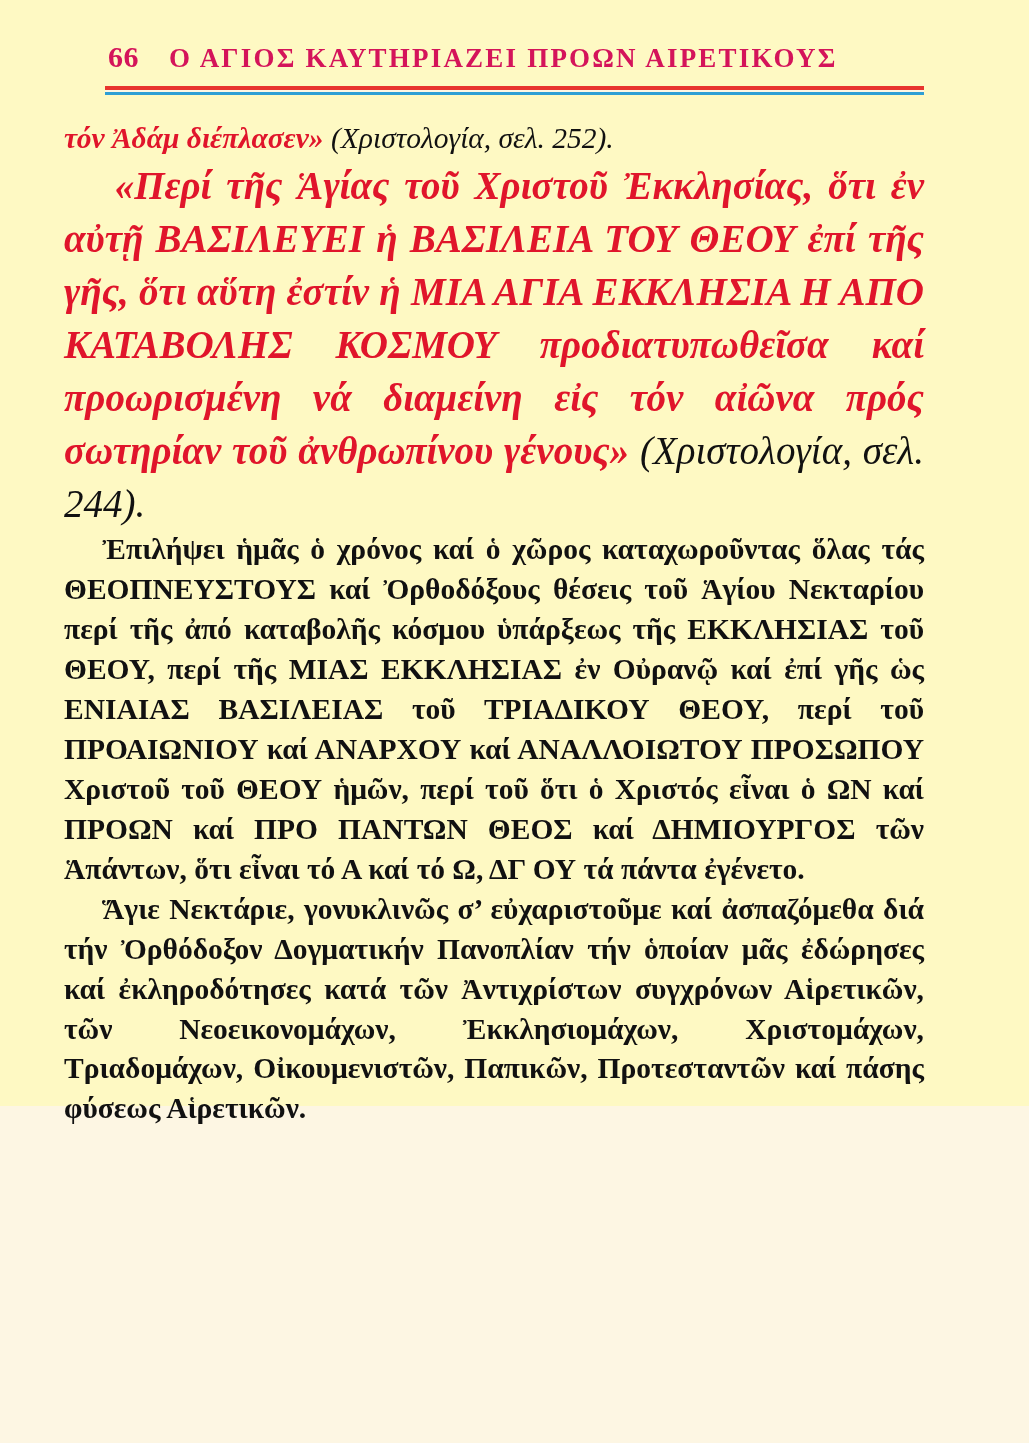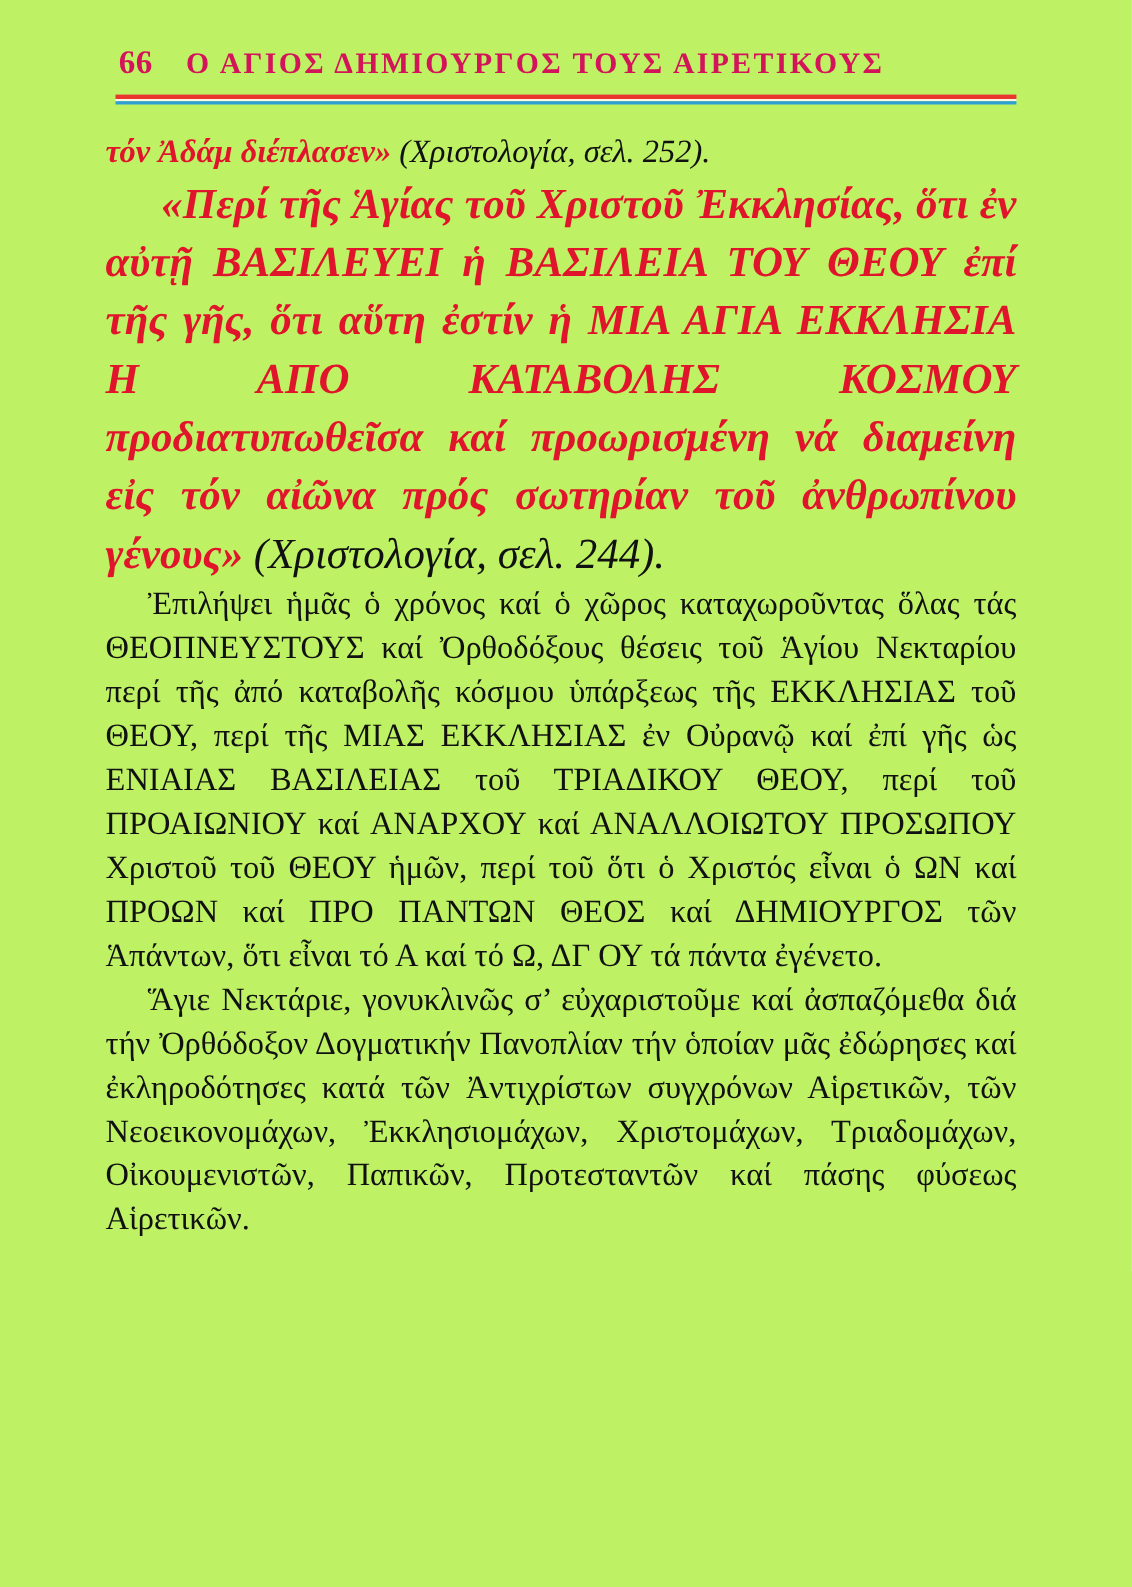--- a/index.html
+++ b/index.html
@@ -9,22 +9,22 @@
   body {
     width: 1029px;
     height: 1443px;
     background: #fdf6e3;
     font-family: "Liberation Serif", "DejaVu Serif", serif;
     overflow: hidden;
   }
   .page {
     position: relative;
     width: 1029px;
-    height: 1443px;
-    background: #bef264;
+    height: 1106px;
+    background: #fef9c3;
     box-sizing: border-box;
     padding: 0;
   }
   .header {
     display: flex;
     align-items: baseline;
     gap: 30px;
     padding: 40px 100px 0 108px;
   }
   .page-number {
@@ -53,21 +53,21 @@
   .rule-gap {
     height: 2px;
     background: #fdf6e3;
   }
   .rule-blue {
     height: 3px;
     background: #2e9fd4;
     width: 100%;
   }
   .body-text {
-    padding: 24px 105px 0 96px;
+    padding: 24px 105px 0 64px;
     font-size: 29.5px;
     line-height: 1.345;
     color: #111;
     text-align: justify;
     text-justify: inter-word;
   }
   p {
     margin: 0;
   }
   .indent {
@@ -85,30 +85,31 @@
   .para-1 {
     font-size: 29.5px;
   }
   .para-2 {
     font-size: 39px;
     line-height: 1.36;
   }
   .para-3, .para-4 {
     font-size: 29.5px;
     line-height: 1.355;
+    font-weight: bold;
   }
 </style>
 </head>
 <body>
 
 <div class="page">
 
   <div class="header">
     <span class="page-number">66</span>
-    <span class="header-title">Ο ΑΓΙΟΣ ΔΗΜΙΟΥΡΓΟΣ ΤΟΥΣ ΑΙΡΕΤΙΚΟΥΣ</span>
+    <span class="header-title">Ο ΑΓΙΟΣ ΚΑΥΤΗΡΙΑΖΕΙ ΠΡΟΩΝ ΑΙΡΕΤΙΚΟΥΣ</span>
   </div>
 
   <div class="rule-wrap">
     <div class="rule-red"></div>
     <div class="rule-gap"></div>
     <div class="rule-blue"></div>
   </div>
 
   <div class="body-text">
 

